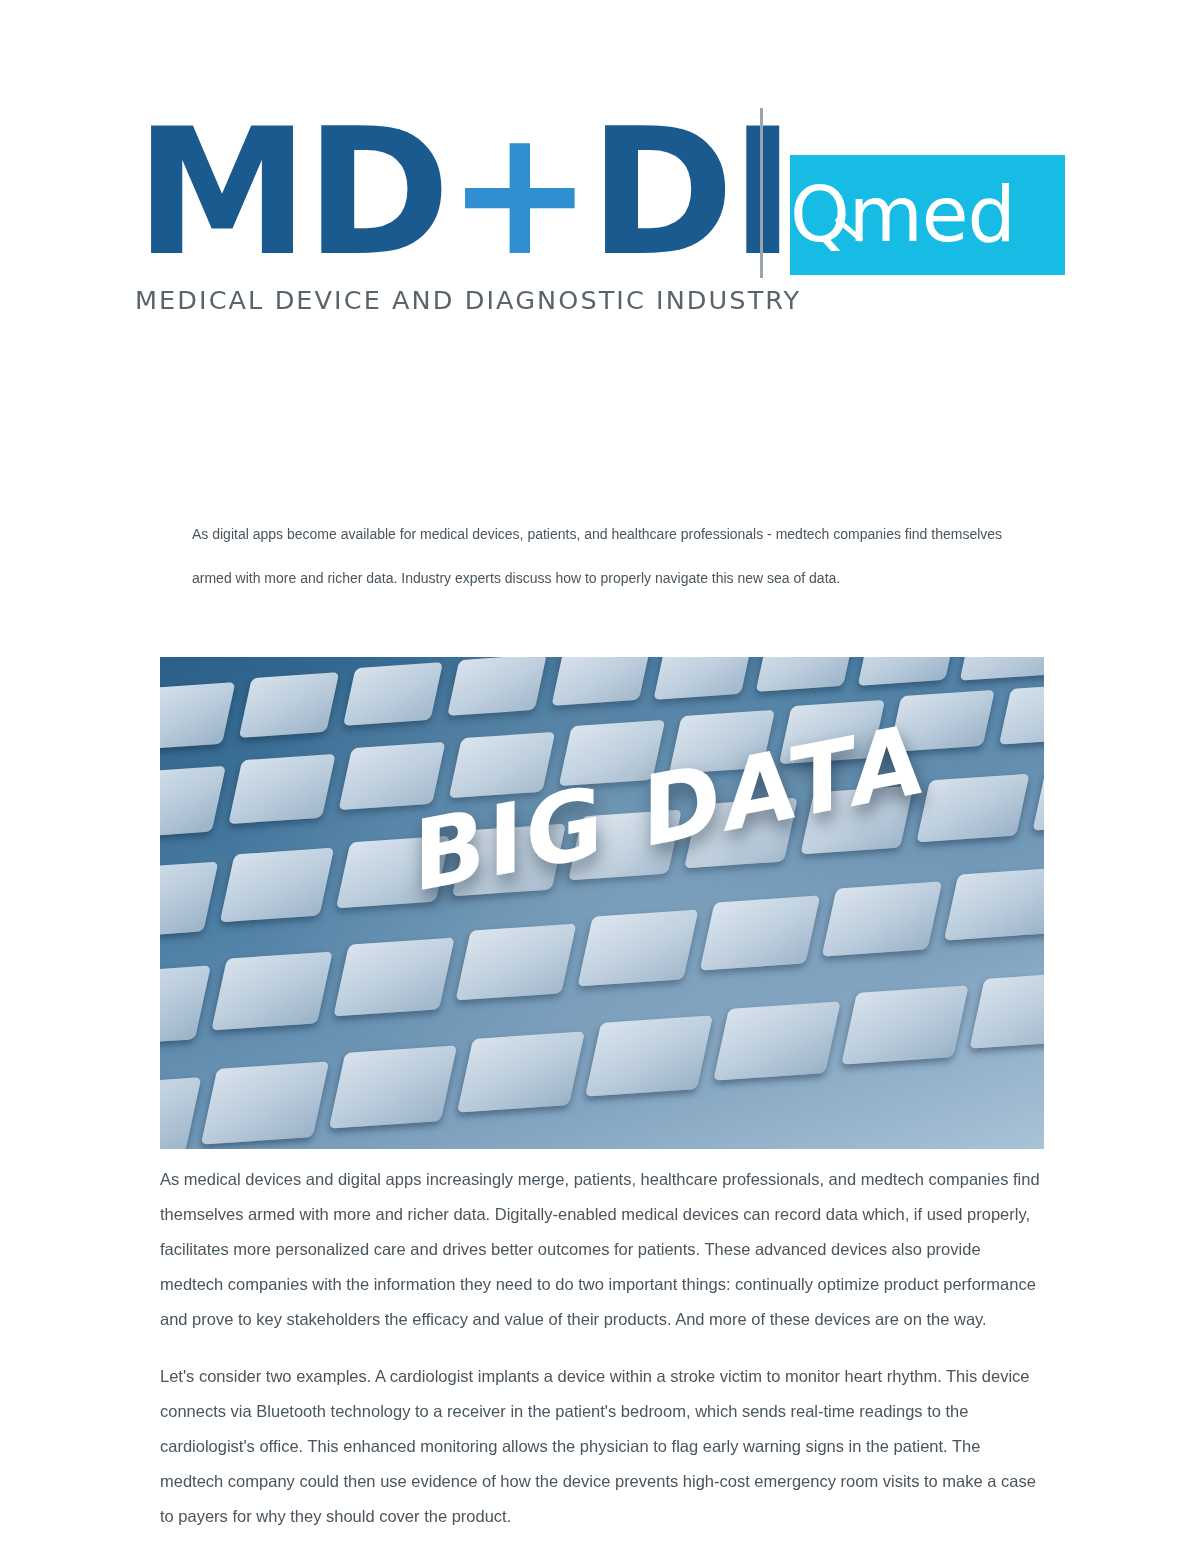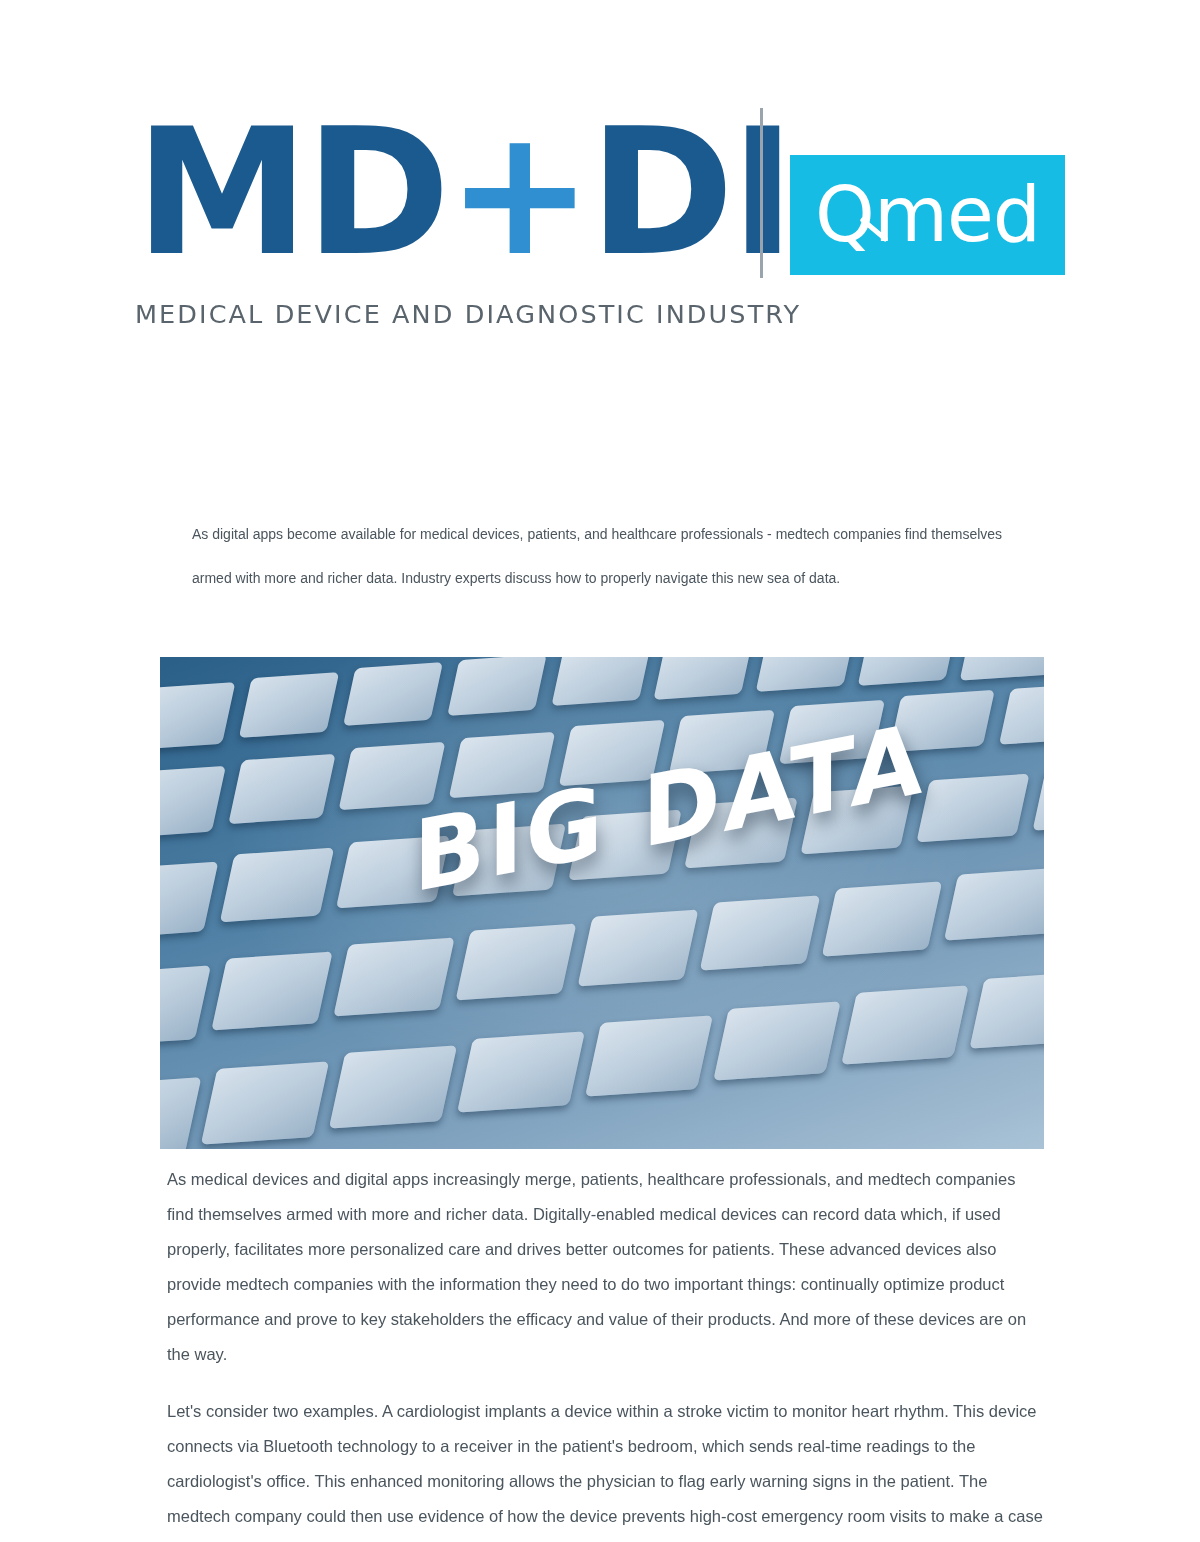--- a/index.html
+++ b/index.html
@@ -61,42 +61,41 @@
   }
   .logo-qmed {
     position: absolute;
     left: 655px;
     top: 55px;
     width: 275px;
     height: 120px;
     background: #16bce4;
     display: flex;
     align-items: center;
-    justify-content: center;
+    justify-content: flex-start;
   }
   .qmed-word {
     font-family: "DejaVu Sans", sans-serif;
     font-size: 76px;
     line-height: 76px;
     color: #ffffff;
     letter-spacing: -1px;
     position: relative;
   }
   .qmed-tail {
     position: absolute;
     left: 42px;
     top: 50px;
     width: 34px;
     height: 5px;
     background: #ffffff;
     transform: rotate(40deg);
     border-radius: 2px;
   }
   .tagline {
-    margin-top: 14px;
     font-family: "DejaVu Sans", sans-serif;
     font-size: 25.5px;
     letter-spacing: 2.1px;
     color: #5a646c;
     white-space: nowrap;
   }
 
   
   .headline {
     position: absolute;
@@ -160,21 +159,21 @@
   }
 
   
   .body-copy {
     position: absolute;
     left: 160px;
     top: 1162px;
     width: 884px;
   }
   .body-copy p {
-    margin: 0 0 22px 7px;
+    margin: 0 0 22px 0;
     font-size: 16.5px;
     line-height: 35px;
     color: #4a555d;
   }
 </style>
 </head>
 <body>
 
 <div class="page">
 

